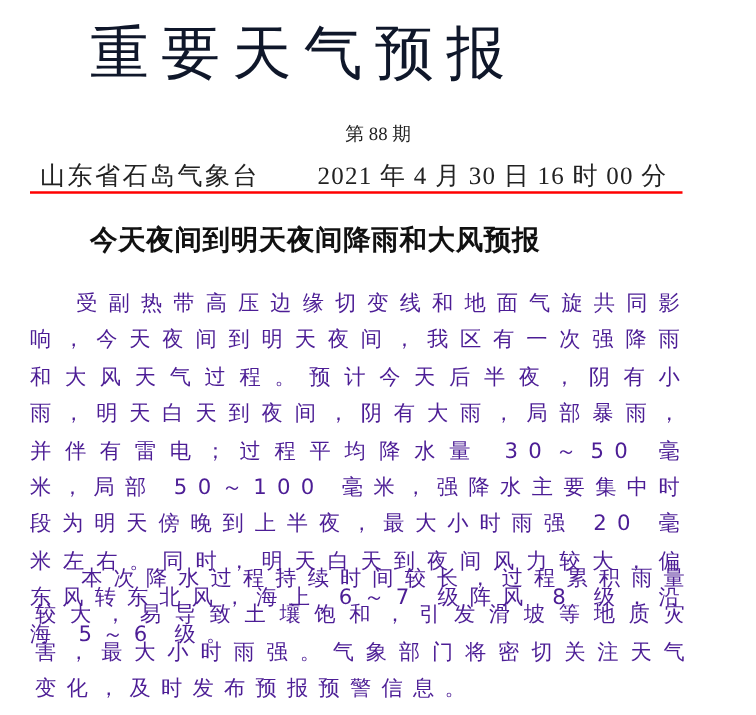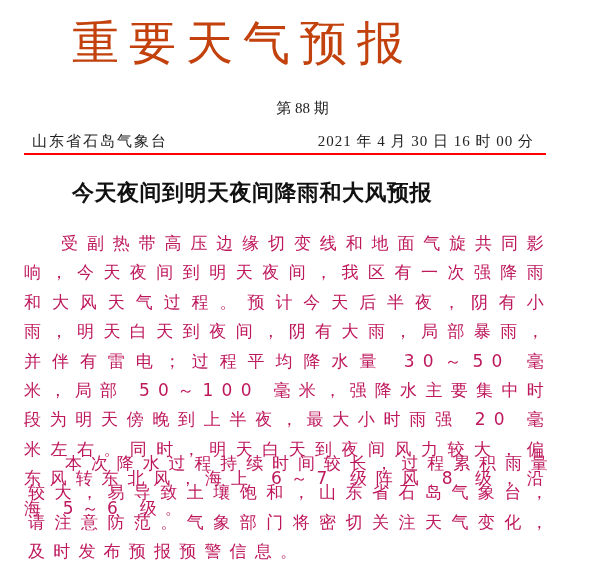--- a/index.html
+++ b/index.html
@@ -14,21 +14,21 @@
       overflow: hidden;
       color: #1a1a1a;
       font-family: "DejaVu Serif", "Liberation Serif", serif;
     }
     .masthead-title {
       position: absolute;
       left: 72px;
       top: 12px;
       width: 360px;
       height: 62px;
-      color: #c2410c;
+      color: #0f172a;
       font-family: "DejaVu Serif", "Liberation Serif", serif;
       font-size: 47px;
       line-height: 62px;
       letter-spacing: 10px;
       white-space: nowrap;
       font-weight: normal;
     }
     .issue-number {
       position: absolute;
       left: 0;
@@ -40,21 +40,21 @@
       line-height: 20px;
       color: #222;
     }
     .issuer-row {
       position: absolute;
       left: 24px;
       top: 131px;
       width: 522px;
       height: 22px;
       font-family: "Liberation Serif", "DejaVu Serif", serif;
-      font-size: 15px;
+      font-size: 20px;
       line-height: 20px;
       color: #222;
     }
     .issuer-name {
       position: absolute;
       left: 8px;
       top: 0;
       letter-spacing: 2px;
       white-space: nowrap;
     }
@@ -88,21 +88,21 @@
       white-space: nowrap;
     }
     .body-paragraph {
       position: absolute;
       width: 528px;
       font-family: "DejaVu Sans", "Liberation Sans", sans-serif;
       font-size: 17px;
       line-height: 29.4px;
       letter-spacing: 8.2px;
       text-indent: 37px;
-      color: #be185d;
+      color: #4c1d95;
       text-align: justify;
       word-break: break-all;
     }
     .para-1 {
       left: 24px;
       top: 229px;
     }
     .para-2 {
       left: 28px;
       top: 449px;
@@ -119,13 +119,13 @@
   <span class="issuer-name">山东省石岛气象台</span>
   <span class="issue-datetime">2021 年 4 月 30 日 16 时 00 分</span>
 </div>
 
 <div class="red-rule"></div>
 
 <div class="headline">今天夜间到明天夜间降雨和大风预报</div>
 
 <p class="body-paragraph para-1" style="margin:0;">受副热带高压边缘切变线和地面气旋共同影响，今天夜间到明天夜间，我区有一次强降雨和大风天气过程。预计今天后半夜，阴有小雨，明天白天到夜间，阴有大雨，局部暴雨，并伴有雷电；过程平均降水量 30～50 毫米，局部 50～100 毫米，强降水主要集中时段为明天傍晚到上半夜，最大小时雨强 20 毫米左右。同时，明天白天到夜间风力较大，偏东风转东北风，海上 6～7 级阵风 8 级，沿海 5～6 级。</p>
 
-<p class="body-paragraph para-2" style="margin:0;">本次降水过程持续时间较长，过程累积雨量较大，易导致土壤饱和，山东省石岛气象台，请注意防范。气象部门将密切关注天气变化，及时发布预报预警信息。</p>
+<p class="body-paragraph para-2" style="margin:0;">本次降水过程持续时间较长，过程累积雨量较大，易导致土壤饱和，引发滑坡等地质灾害，最大小时雨强。气象部门将密切关注天气变化，及时发布预报预警信息。</p>
 
 </body></html>

